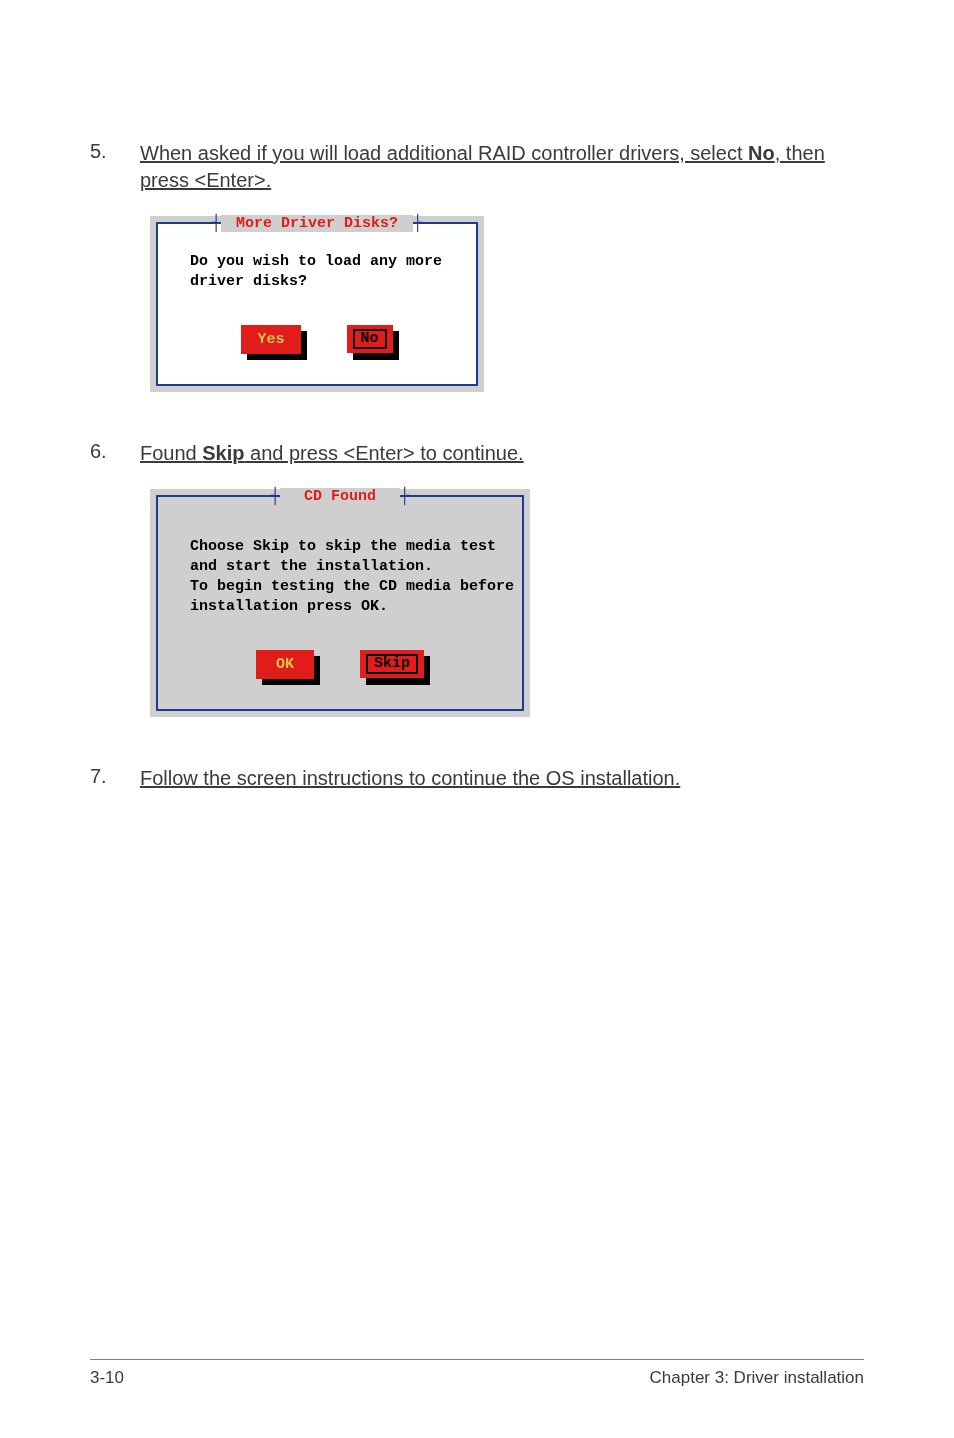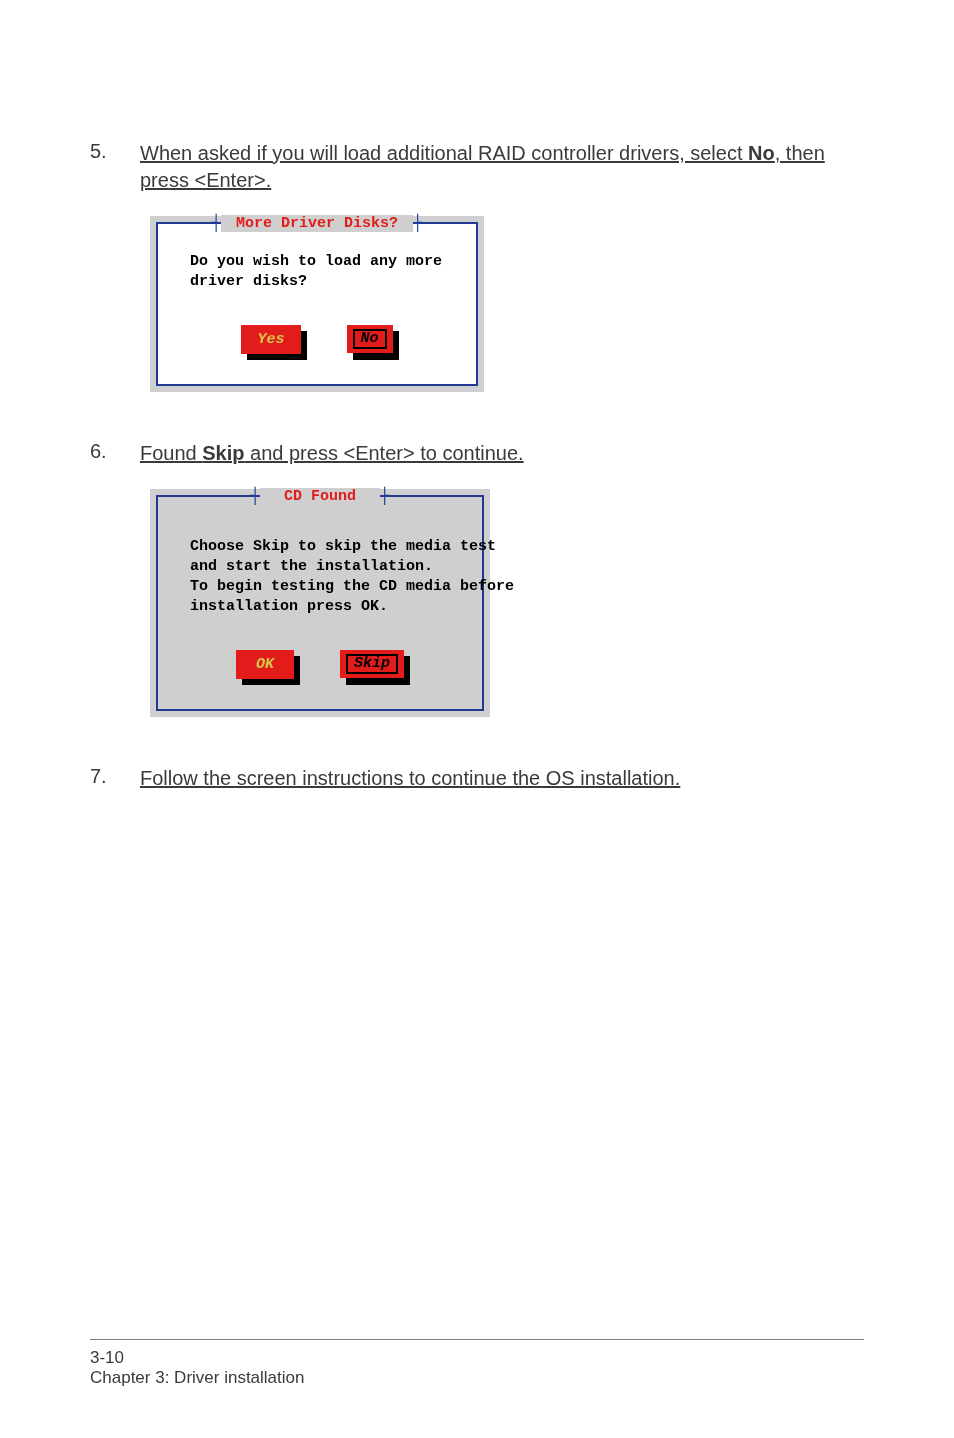--- a/index.html
+++ b/index.html
@@ -12,30 +12,30 @@
   .dialog-wrap { margin-left: 60px; margin-top: 4px; margin-bottom: 48px; }
   .dialog-outer { background: #cfcfcf; padding: 6px; display: inline-block; }
   .frame { position: relative; border: 2px solid #1f3a93; padding: 28px 16px 24px 16px; background: #ffffff; }
   .frame2 { position: relative; border: 2px solid #1f3a93; padding: 28px 16px 24px 16px; background: #cfcfcf; }
   .frame-title-wrap { position: absolute; top: -11px; left: 0; right: 0; text-align: center; }
   .frame-title { display: inline-block; background: #cfcfcf; padding: 0 6px; color: #e21b1b; font-family: "Courier New", monospace; font-weight: bold; font-size: 15px; white-space: pre; }
   .title-ticks { font-family: "Courier New", monospace; font-weight: bold; color: #1f3a93; }
   .dlg-text { font-family: "Courier New", monospace; font-weight: bold; font-size: 15px; color: #000; white-space: pre; line-height: 1.35; margin-left: 16px; }
   .para2 { margin-top: 12px; }
   .btn-row { display: flex; gap: 46px; justify-content: center; margin-top: 32px; padding: 0 8px 6px 8px; }
-  .btn-shadow { position: relative; display: inline-block; font-style: italic; }
+  .btn-shadow { position: relative; display: inline-block; }
   .btn-shadow::after { content: ""; position: absolute; left: 6px; top: 6px; width: 100%; height: 100%; background: #000; z-index: 0; }
   .btn { position: relative; z-index: 1; background: #e21b1b; color: #d6c64a; font-family: "Courier New", monospace; font-weight: bold; font-size: 15px; padding: 6px 16px; display: inline-block; border: none; }
   .btn-inner-box { display:inline-block; border: 2px solid #000; padding: 0 6px; color: #000; font-family: "Courier New", monospace; font-weight: bold; font-size: 15px; background: transparent; line-height: 1.1; }
   .btn-focused { padding: 4px 6px; }
   .footer { position: absolute; left: 90px; right: 90px; bottom: 50px; }
   .rule { border: none; border-top: 1px solid #7f7f7f; margin-bottom: 8px; }
-  .footer-row { display: flex; justify-content: space-between; font-size: 17px; color: #3a3a3a; flex-direction: column; }
+  .footer-row { display: flex; justify-content: space-between; font-size: 17px; color: #3a3a3a; }
   .w1 { width: 322px; }
-  .w2 { width: 328px; }
+  .w2 { width: 368px; }
 </style>
 </head>
 <body>
 
 <div class="page">
 
   <div class="step">
     <div class="step-num">5.</div>
     <div class="step-text">
       <span>When asked if you will load additional RAID controller drivers, select </span><b>No</b><span>, then press &lt;Enter&gt;.</span>

